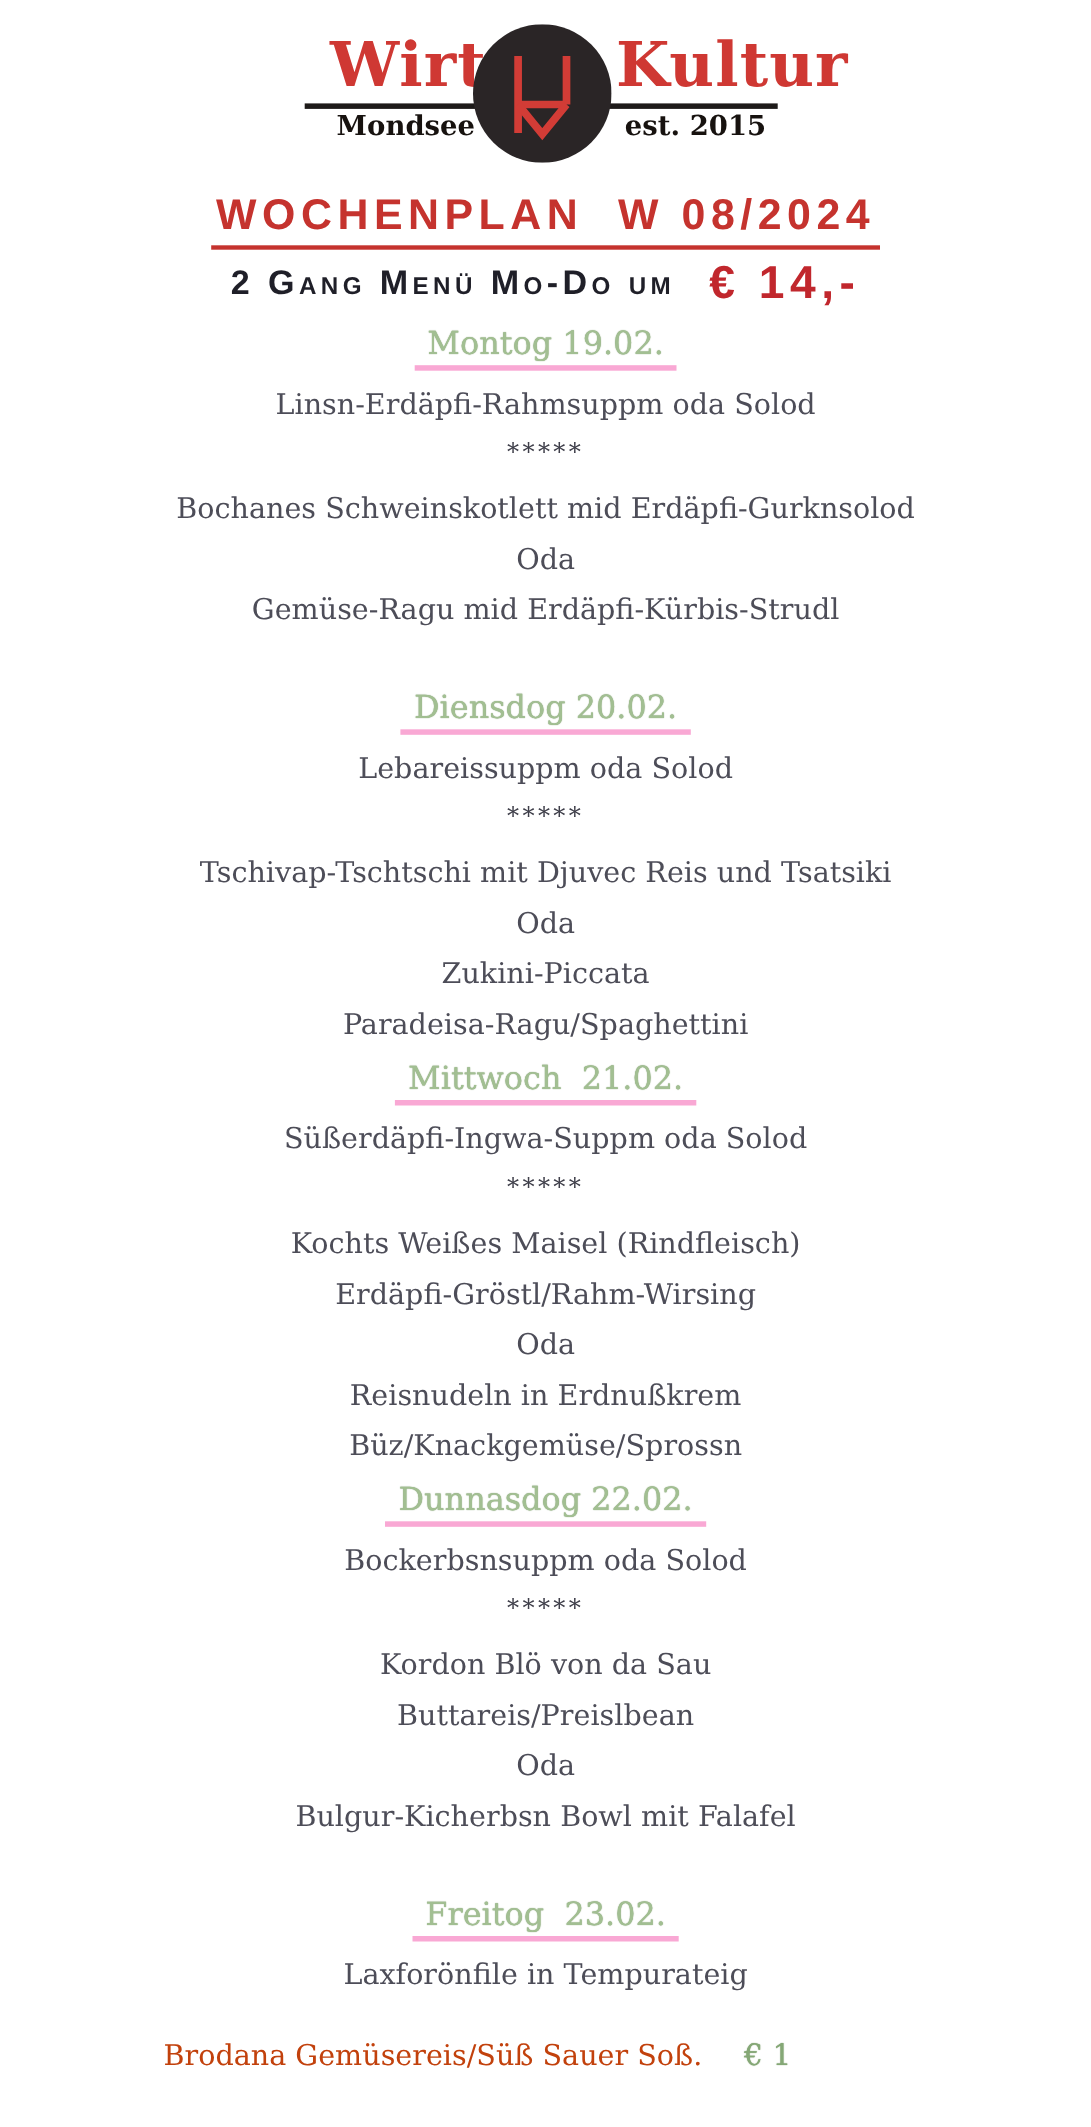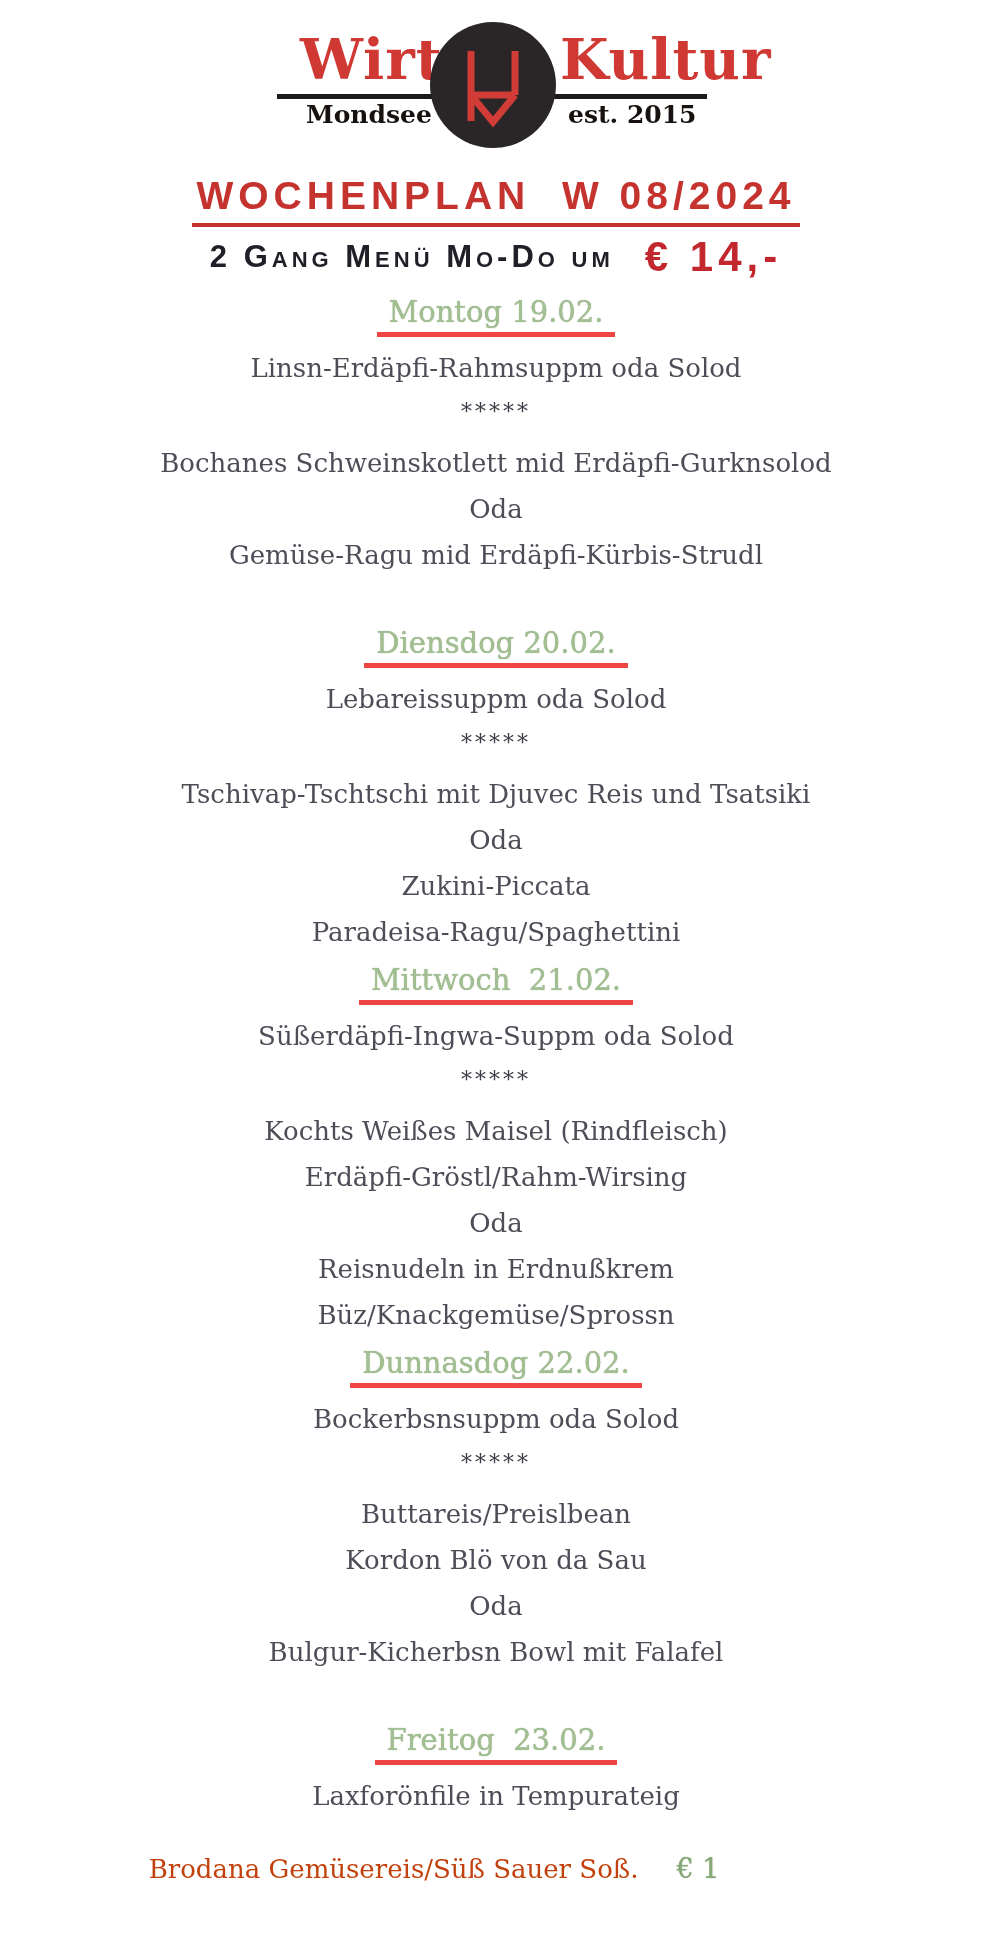--- a/index.html
+++ b/index.html
@@ -52,21 +52,21 @@
 
   
   .menu { text-align:center; margin-top:4px; color:#4d4d58; }
   .day { margin-top:14px; }
   .day.gap-lg { margin-top:56px; }
   .day-head-wrap { margin-bottom:16px; }
   .day-head {
     display:inline-block;
     font-size:29px; color:#a2bf92;
     text-shadow:0 0 1px #7d9a6d;
-    border-bottom:5px solid #ef4444;
+    border-bottom:5px solid #f9a8d4;
     padding:0 12px 3px 12px;
   }
   .dish { font-size:26px; margin:16px 0; }
   .stars { font-size:22px; letter-spacing:3px; margin:10px 0 24px 0; color:#3f3f4a; }
 
   
   .special-row {
     display:flex; justify-content:center; align-items:baseline;
     margin-top:42px; position:relative; left:-62px;
   }
@@ -141,22 +141,22 @@
       <div class="dish">Reisnudeln in Erdnußkrem</div>
       <div class="dish">Büz/Knackgemüse/Sprossn</div>
     </div>
 
     <div class="day">
       <div class="day-head-wrap">
         <span class="day-head pre">Dunnasdog 22.02.</span>
       </div>
       <div class="dish">Bockerbsnsuppm oda Solod</div>
       <div class="stars">*****</div>
+      <div class="dish">Kordon Blö von da Sau</div>
       <div class="dish">Buttareis/Preislbean</div>
-      <div class="dish">Kordon Blö von da Sau</div>
       <div class="dish">Oda</div>
       <div class="dish">Bulgur-Kicherbsn Bowl mit Falafel</div>
     </div>
 
     <div class="day gap-lg">
       <div class="day-head-wrap">
         <span class="day-head pre">Freitog  23.02.</span>
       </div>
       <div class="dish">Laxforönfile in Tempurateig</div>
     </div>

